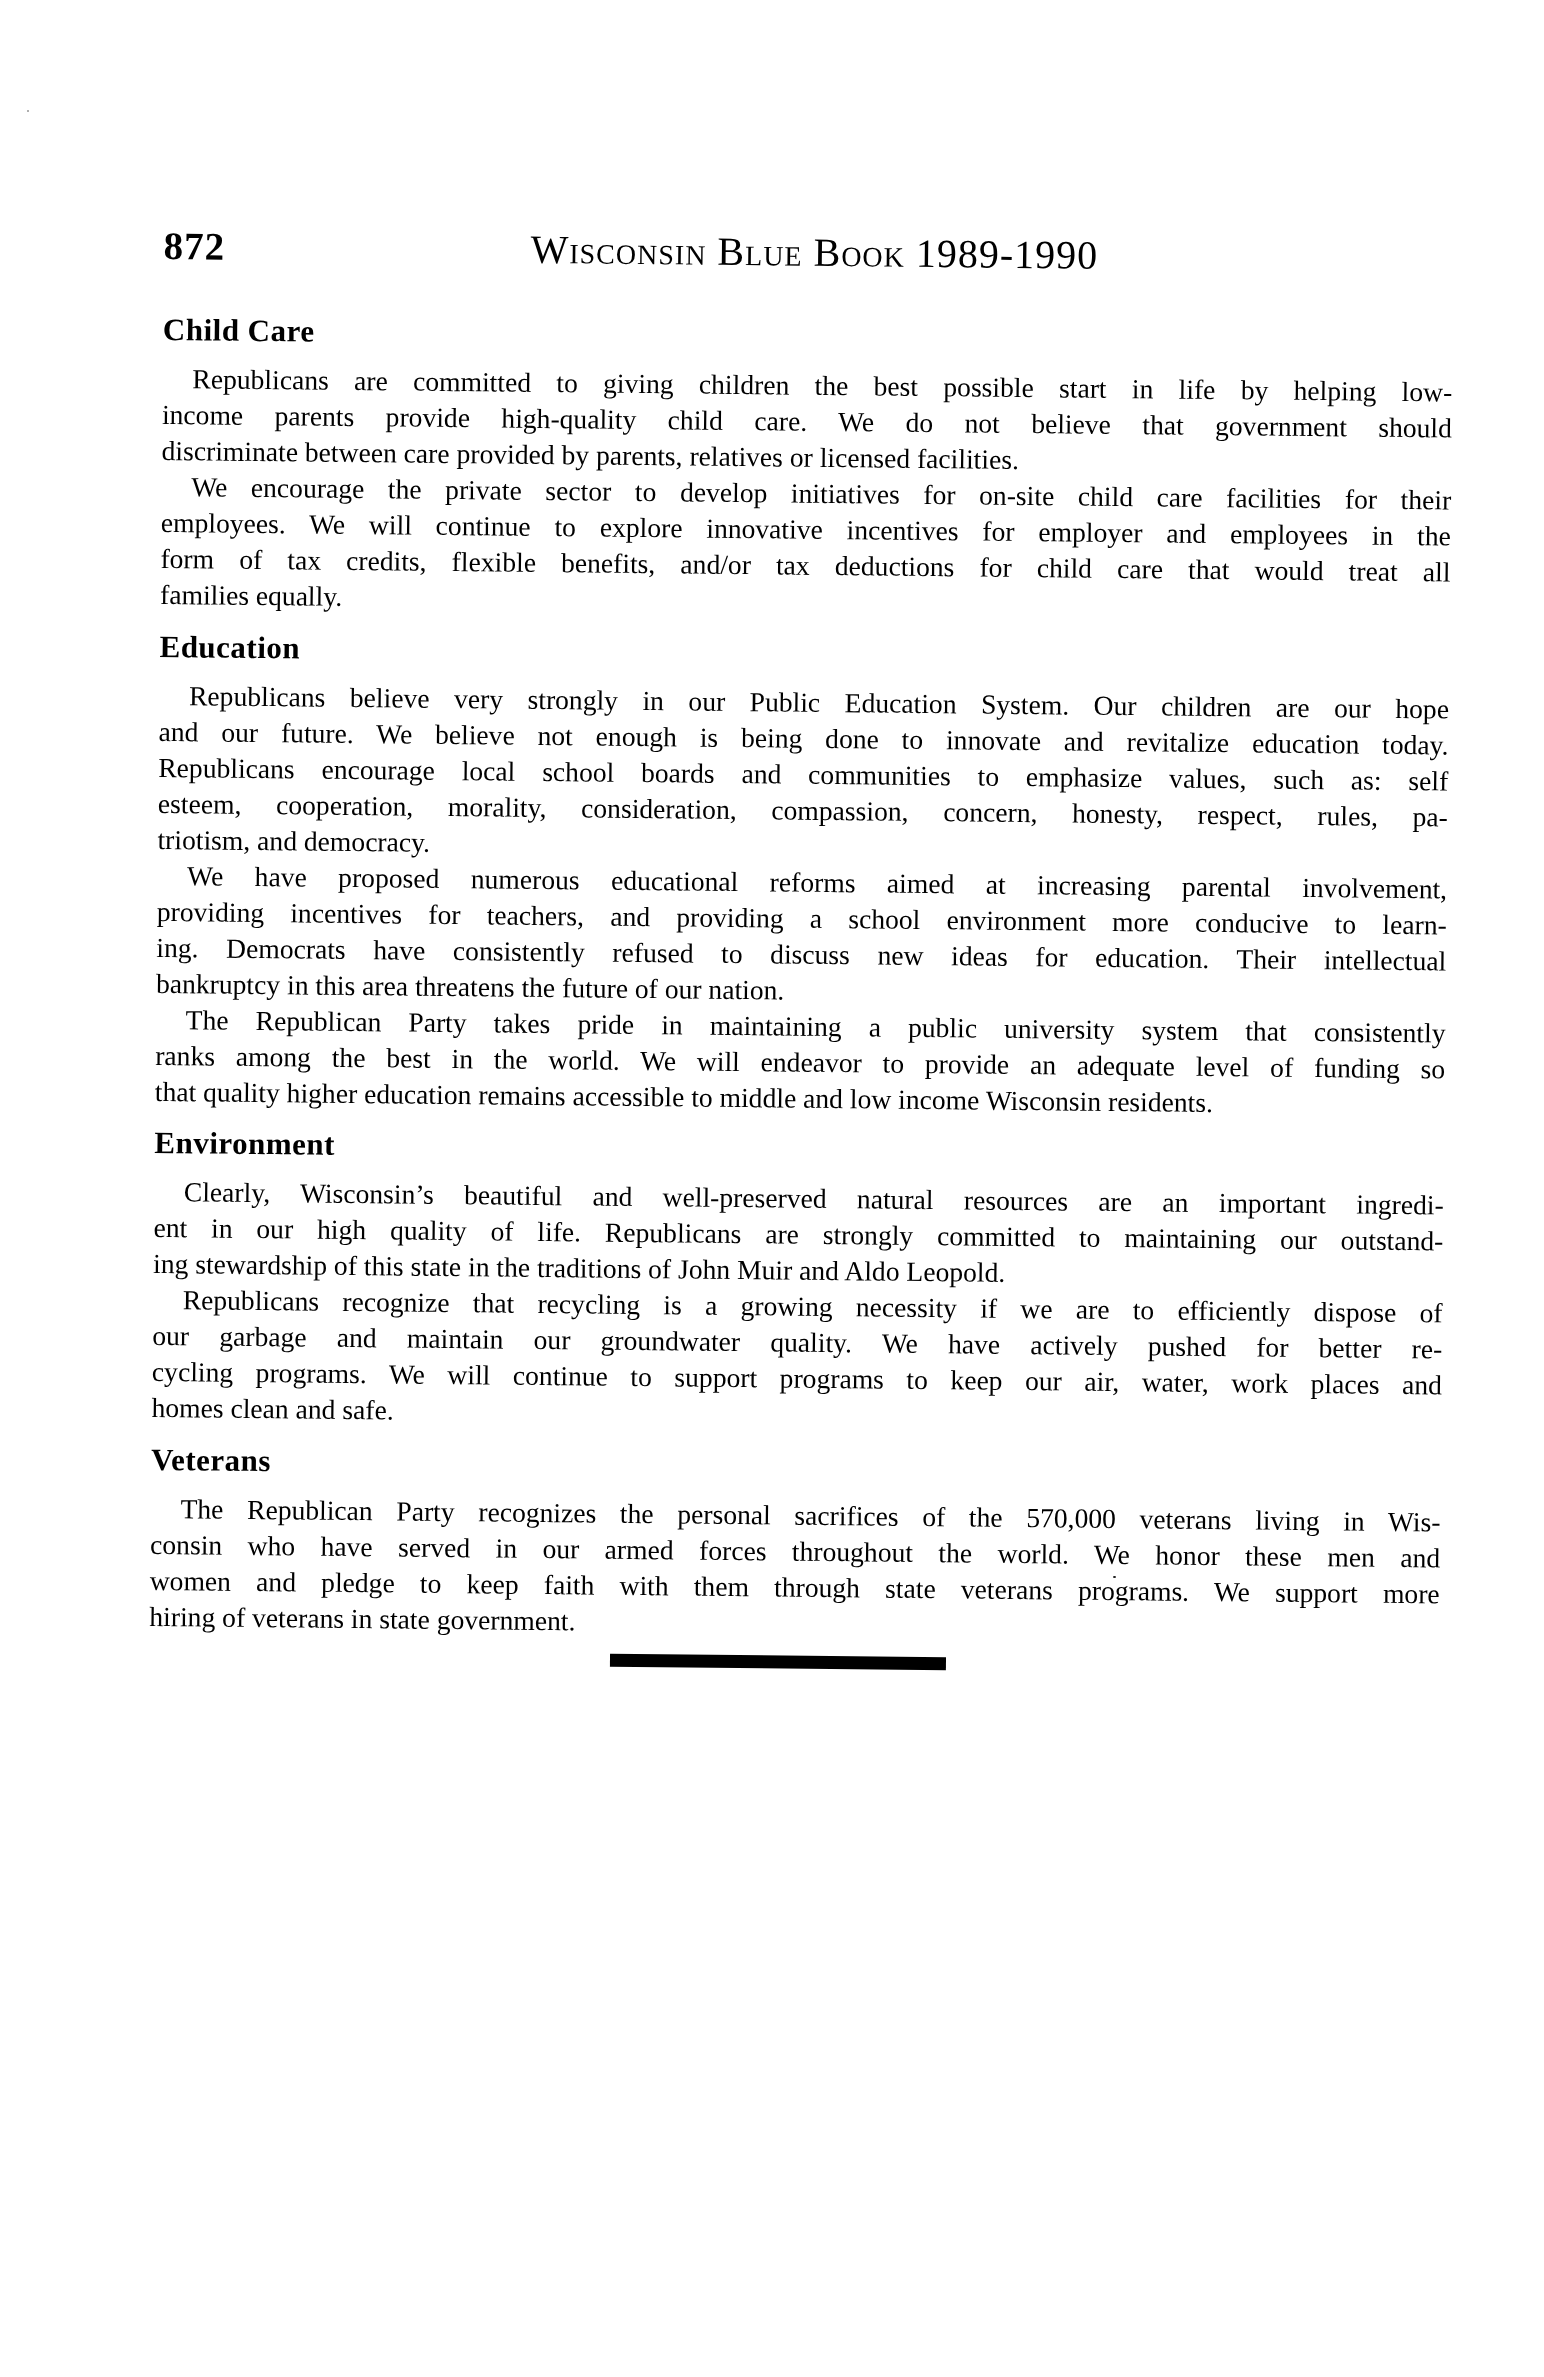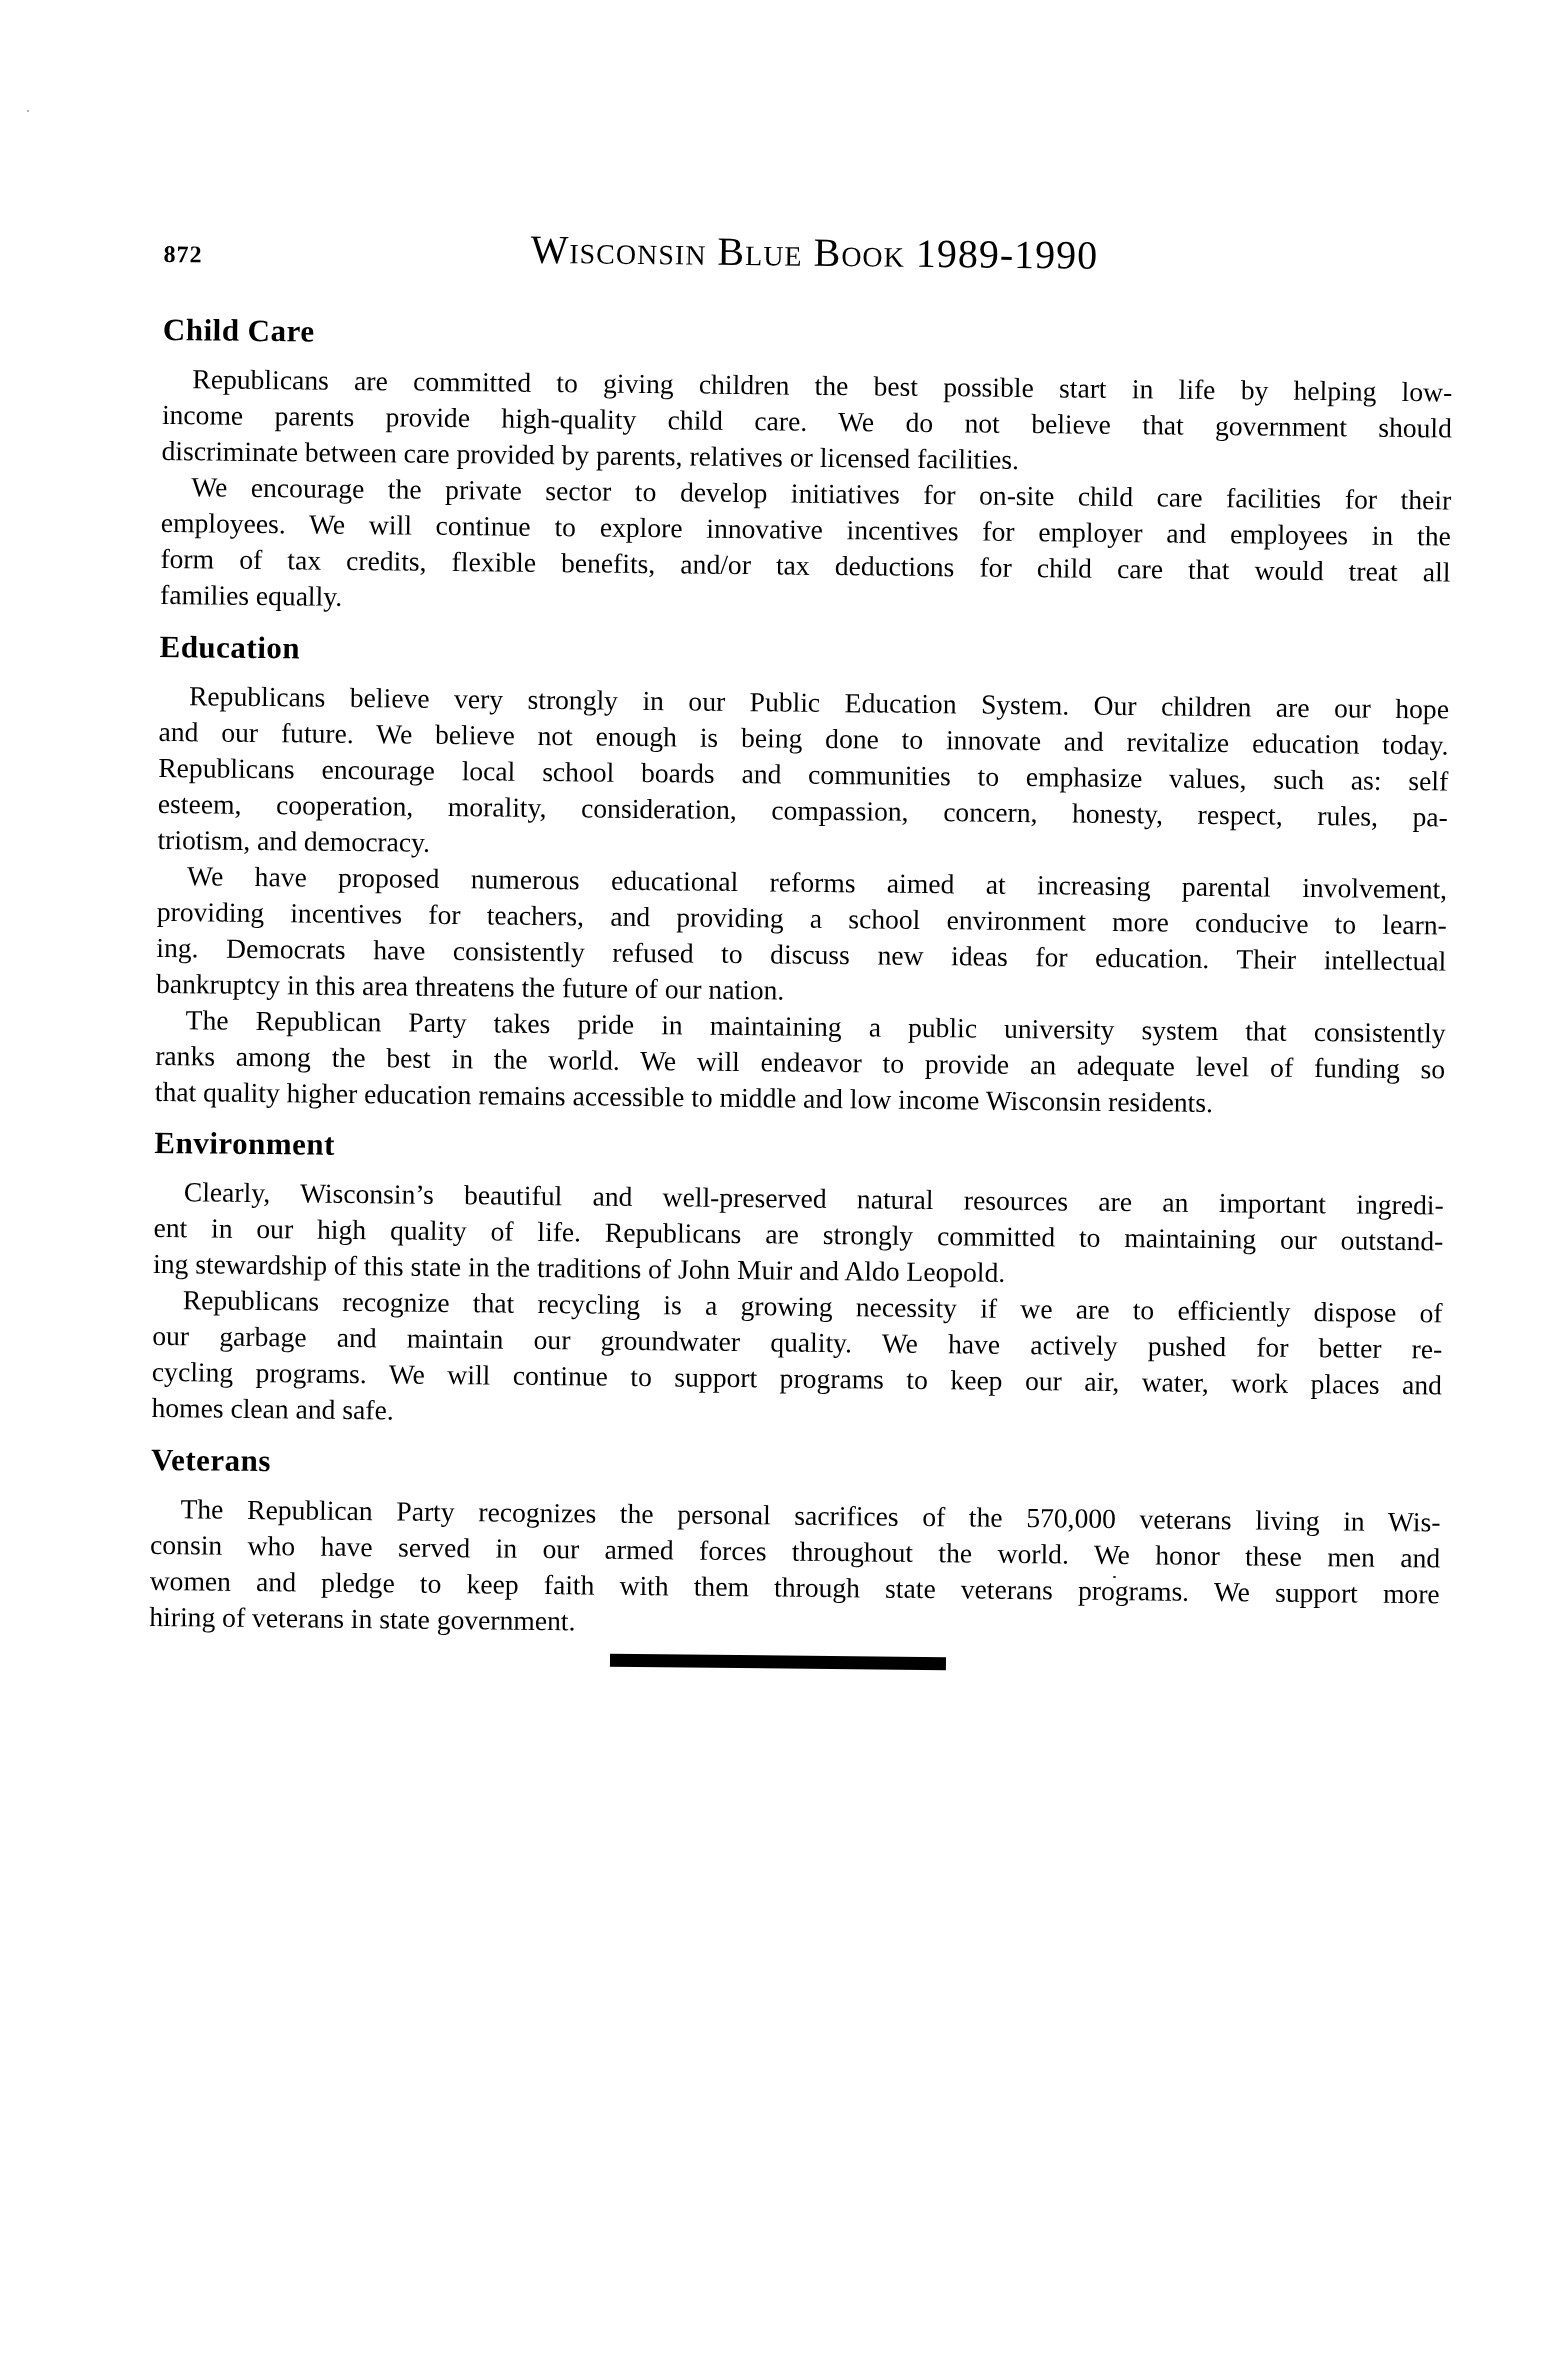--- a/index.html
+++ b/index.html
@@ -21,22 +21,22 @@
     transform: rotate(0.6deg);
     transform-origin: 0 0;
   }
   .page-header {
     position: relative;
     height: 46px;
   }
   .page-number {
     position: absolute;
     left: 0;
-    top: 8px;
-    font-size: 24px;
+    top: 0;
+    font-size: 39px;
     font-weight: bold;
     line-height: 46px;
     letter-spacing: 1px;
   }
   .header-title {
     position: absolute;
     left: 0; right: 0;
     text-align: center;
     font-variant: small-caps;
     font-size: 40px;

